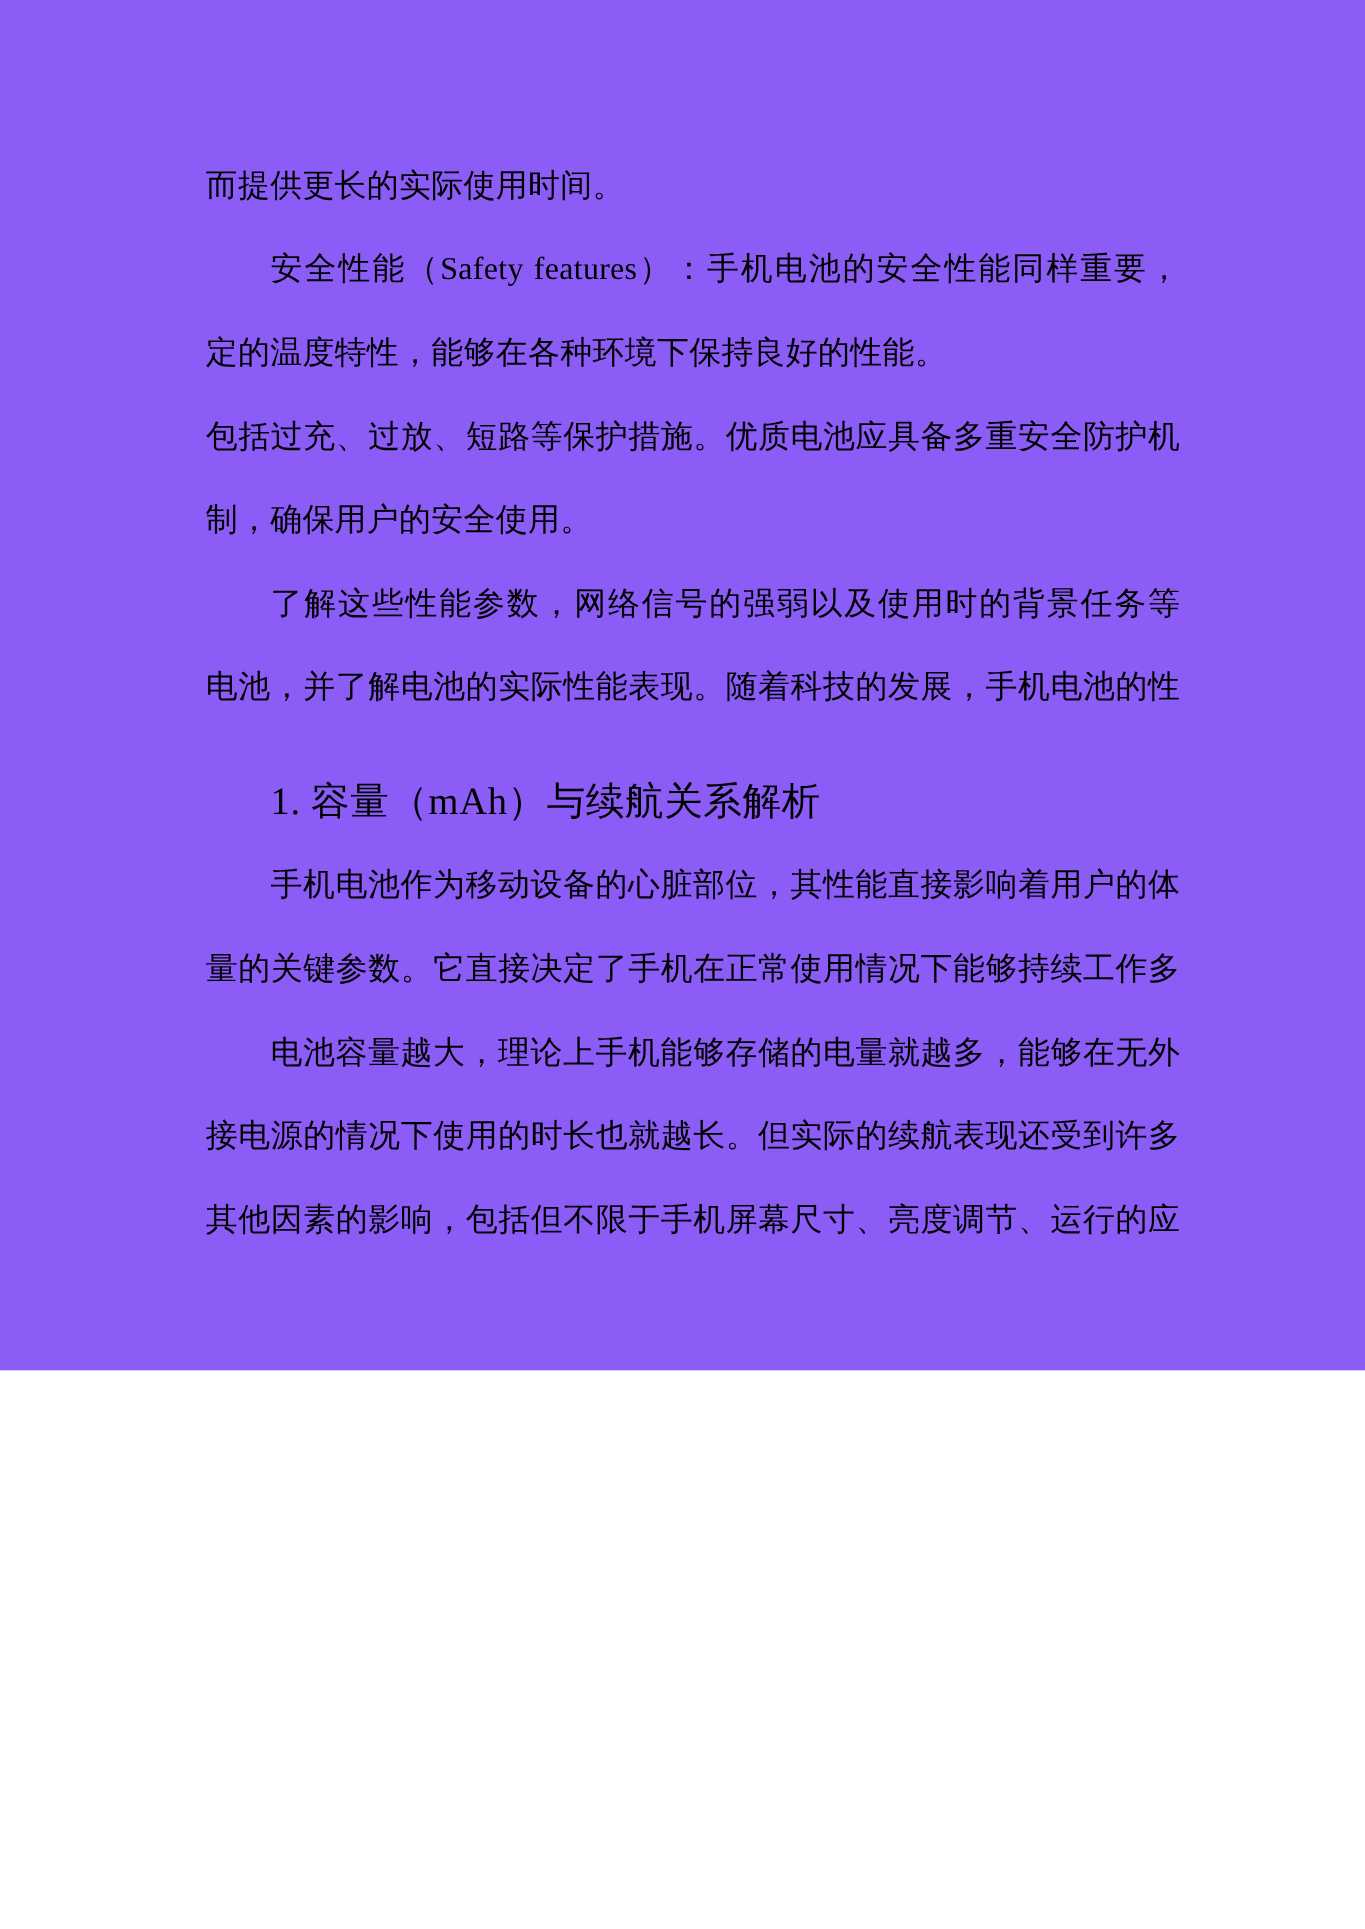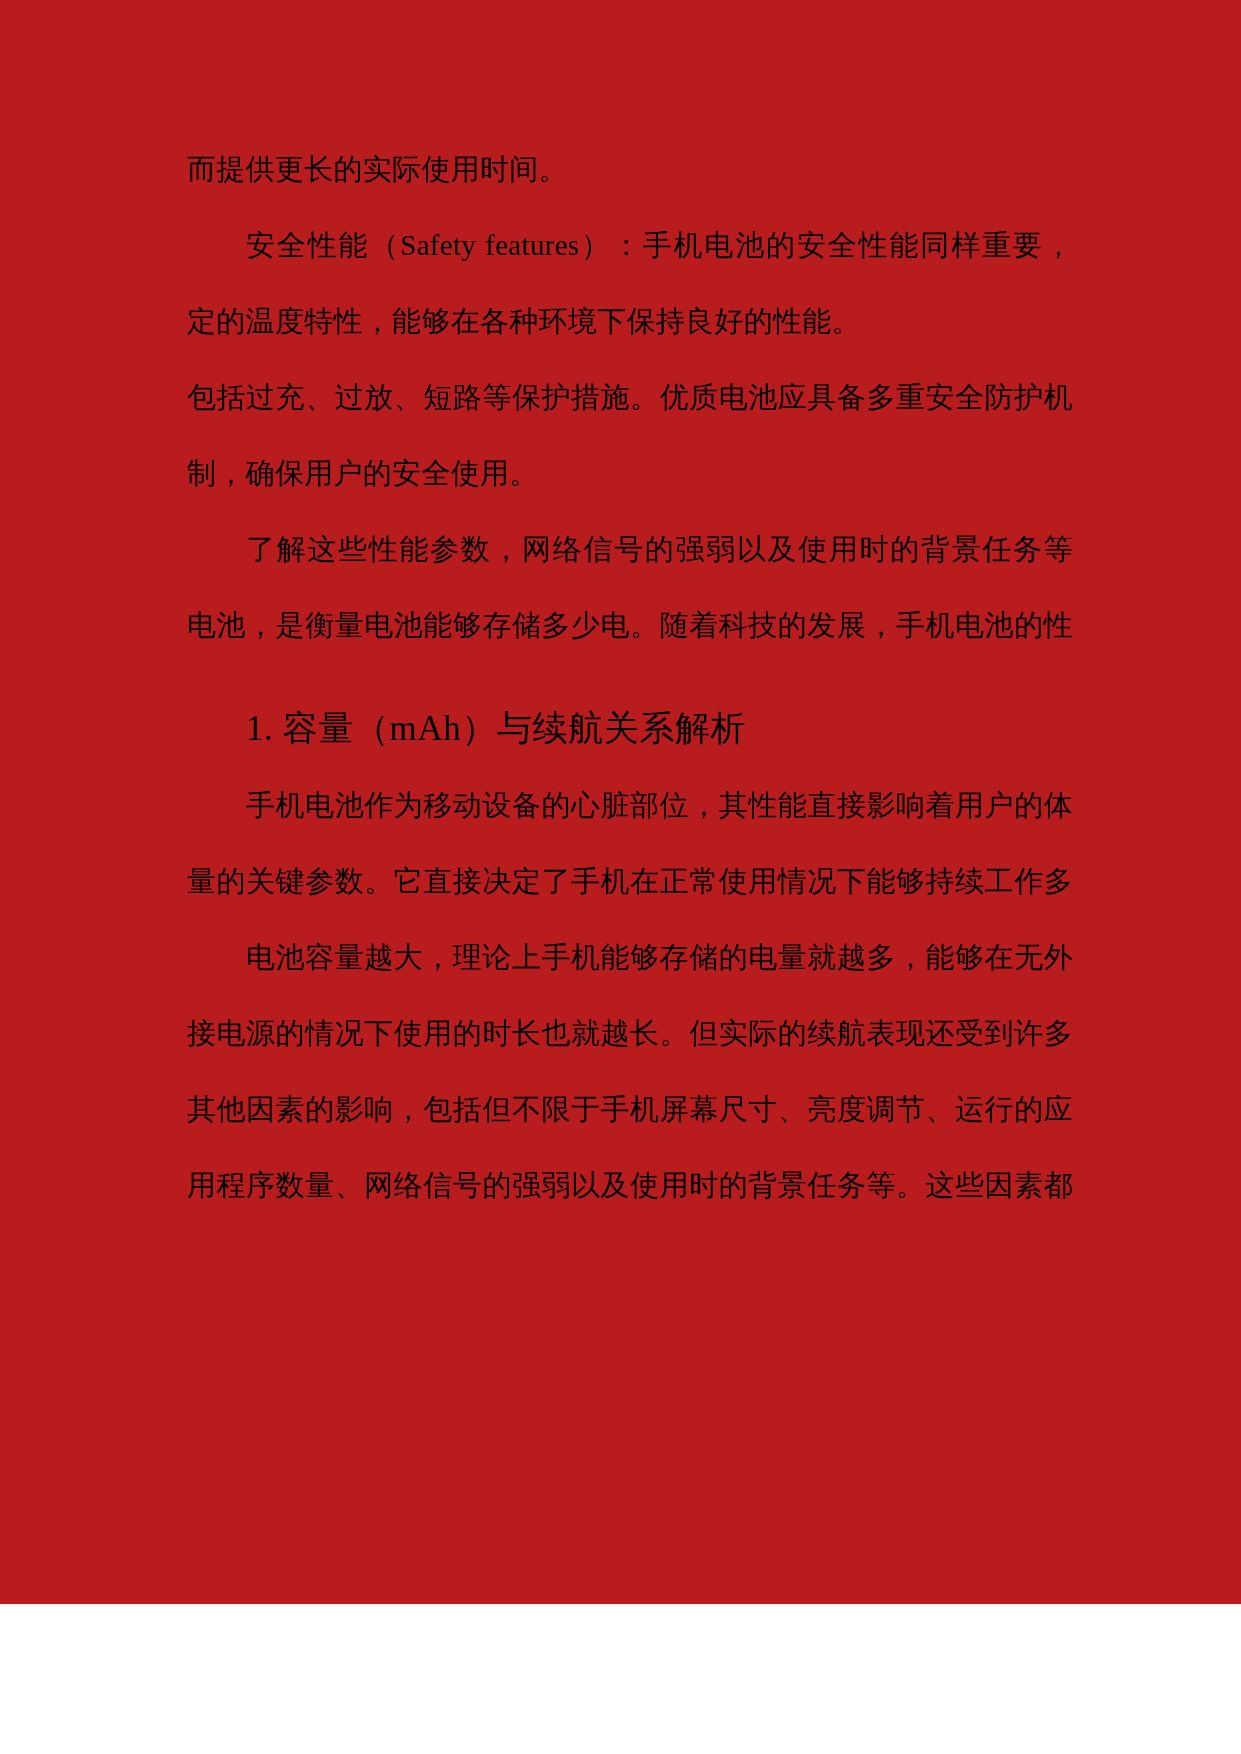--- a/index.html
+++ b/index.html
@@ -3,22 +3,22 @@
 <meta charset="utf-8">
 <style>
   html, body {
     margin: 0;
     padding: 0;
     background: #ffffff;
   }
   .page {
     position: relative;
     width: 1241px;
-    height: 1604px;
-    background: #b91c1c;
+    height: 1246px;
+    background: #8b5cf6;
     color: #000000;
     overflow: hidden;
     font-family: "Liberation Serif", "DejaVu Serif", serif;
   }
   .content {
     position: absolute;
     left: 187px;
     top: 131px;
     width: 886px;
   }
@@ -50,22 +50,21 @@
 <body>
 
 <div class="page">
   <div class="content">
       <div class="line">而提供更长的实际使用时间。</div>
       <div class="line indent fill">安全性能（Safety features）：手机电池的安全性能同样重要，</div>
       <div class="line">定的温度特性，能够在各种环境下保持良好的性能。</div>
       <div class="line fill">包括过充、过放、短路等保护措施。优质电池应具备多重安全防护机</div>
       <div class="line">制，确保用户的安全使用。</div>
       <div class="line indent fill">了解这些性能参数，网络信号的强弱以及使用时的背景任务等</div>
-      <div class="line fill">电池，是衡量电池能够存储多少电。随着科技的发展，手机电池的性</div>
+      <div class="line fill">电池，并了解电池的实际性能表现。随着科技的发展，手机电池的性</div>
       <div class="line heading indent">1. 容量（mAh）与续航关系解析</div>
       <div class="line indent fill">手机电池作为移动设备的心脏部位，其性能直接影响着用户的体</div>
       <div class="line fill">量的关键参数。它直接决定了手机在正常使用情况下能够持续工作多</div>
       <div class="line indent fill">电池容量越大，理论上手机能够存储的电量就越多，能够在无外</div>
       <div class="line fill">接电源的情况下使用的时长也就越长。但实际的续航表现还受到许多</div>
       <div class="line fill">其他因素的影响，包括但不限于手机屏幕尺寸、亮度调节、运行的应</div>
-      <div class="line fill">用程序数量、网络信号的强弱以及使用时的背景任务等。这些因素都</div>
     </div>
 </div>
 
 </body></html>

